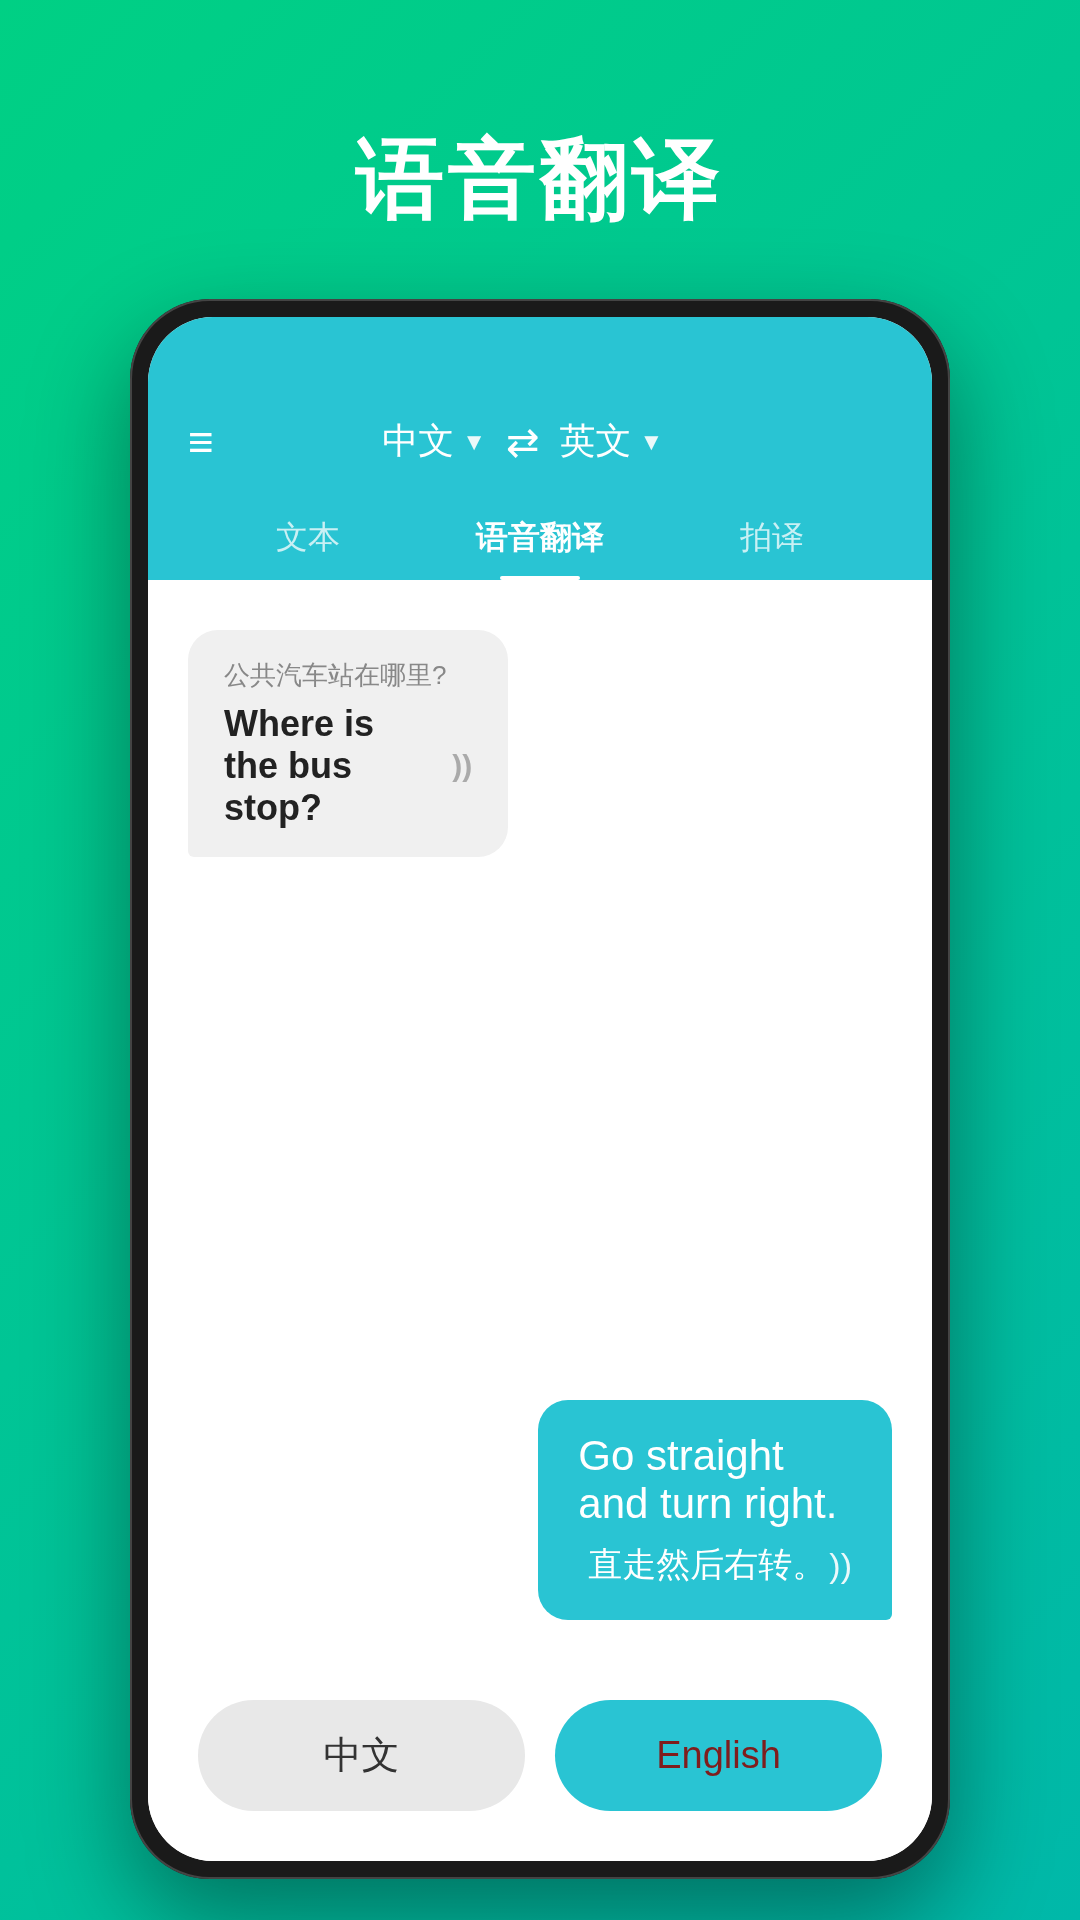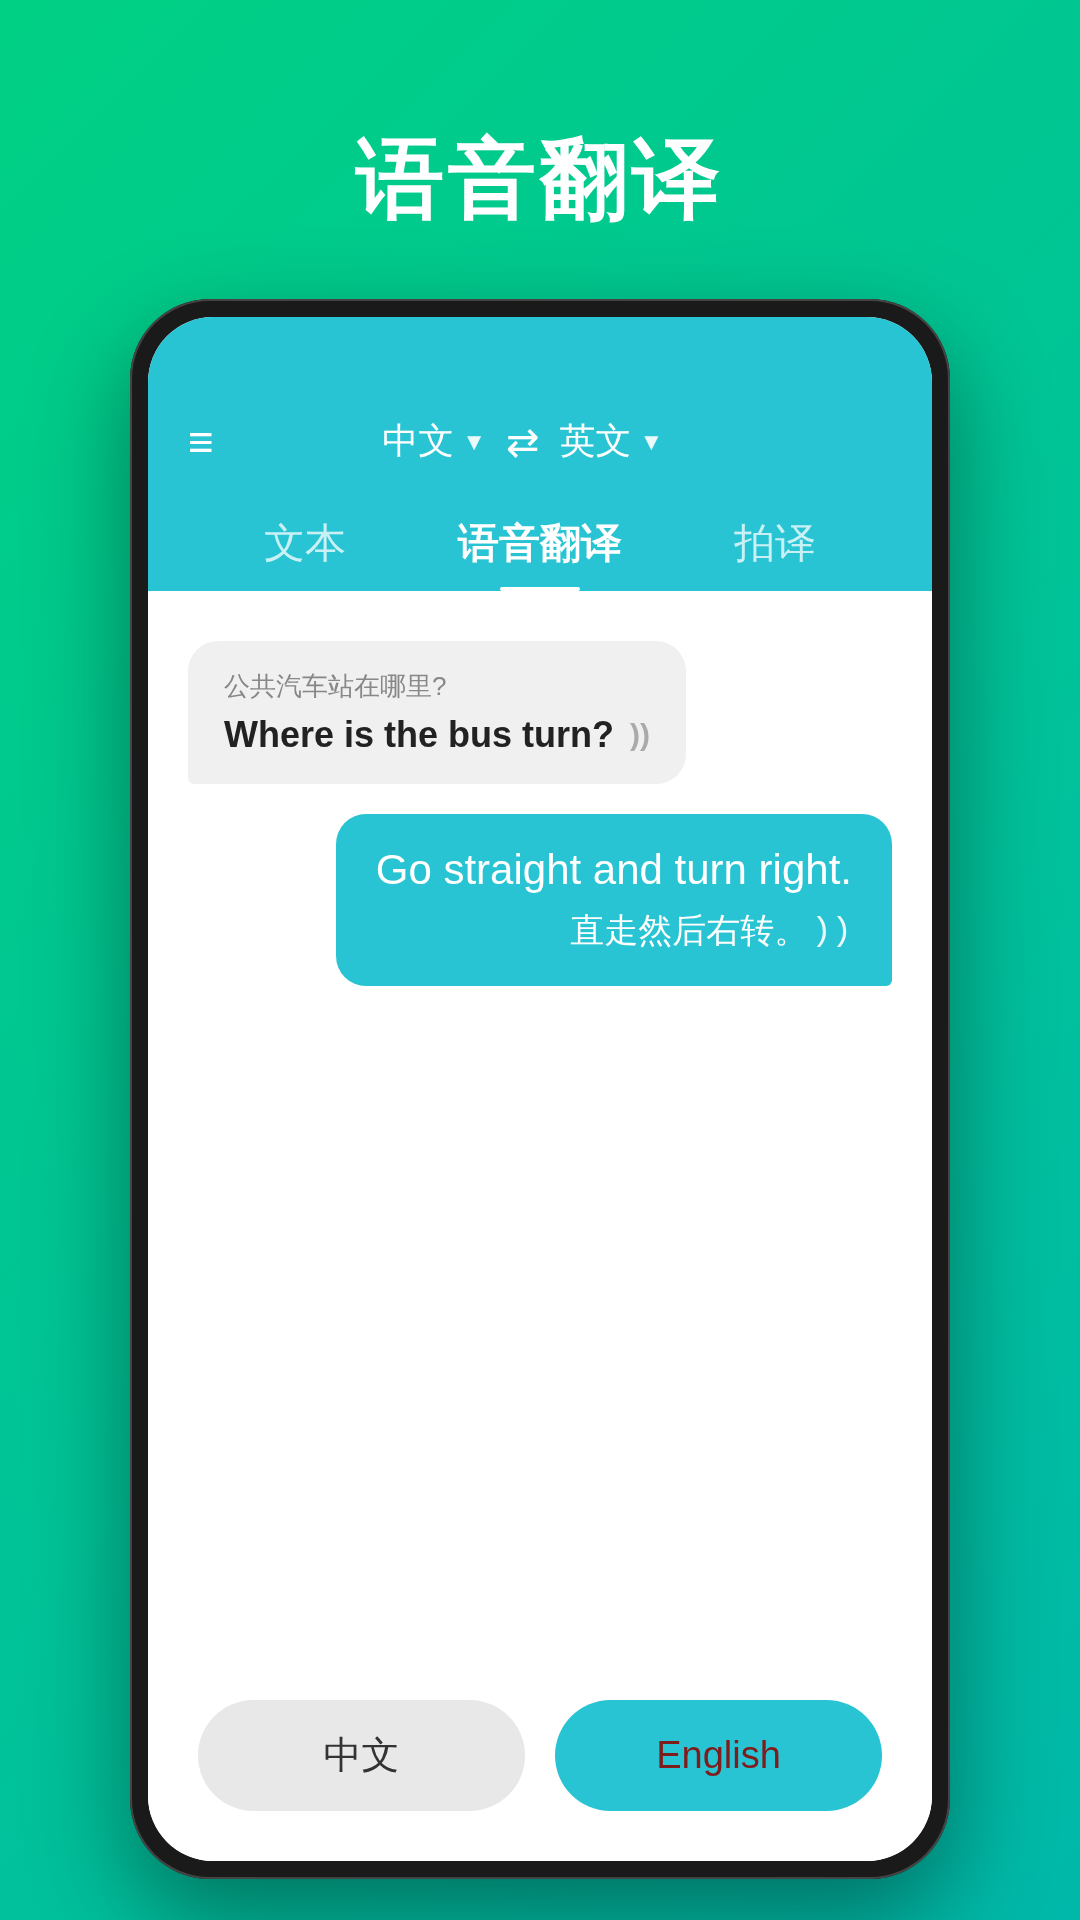--- a/index.html
+++ b/index.html
@@ -94,21 +94,21 @@
 
     
     .tabs {
       display: flex;
       justify-content: space-around;
       padding: 0 20px;
     }
 
     .tab {
       color: rgba(255,255,255,0.75);
-      font-size: 41px;
+      font-size: 32px;
       padding: 20px 30px;
       cursor: pointer;
       position: relative;
     }
 
     .tab.active {
       color: white;
       font-weight: 600;
     }
 
@@ -123,21 +123,20 @@
       background: white;
       border-radius: 2px;
     }
 
     
     .content-area {
       flex: 1;
       background: white;
       padding: 50px 40px;
       display: flex;
-      flex-direction: column;
       gap: 30px;
       overflow: hidden;
     }
 
     
     .bubble-left {
       align-self: flex-start;
       background: #f0f0f0;
       border-radius: 30px 30px 30px 6px;
       padding: 28px 36px;
@@ -180,21 +179,20 @@
     }
 
     .bubble-right .chinese-text {
       font-size: 34px;
       color: white;
       font-weight: 400;
       display: flex;
       align-items: center;
       justify-content: flex-end;
       gap: 3px;
-      font-family: Liberation Mono, monospace;
     }
 
     .sound-icon-white {
       color: rgba(255,255,255,0.9);
       font-size: 34px;
     }
 
     
     .bottom-bar {
       background: white;
@@ -277,21 +275,21 @@
         <div class="tab active">语音翻译</div>
         <div class="tab">拍译</div>
       </div>
     </div>
 
     <div class="content-area">
 
       <div class="bubble-left">
         <div class="chinese-small">公共汽车站在哪里?</div>
         <div class="main-text">
-          <span>Where is the bus turn?</span>
+          <span>Where is the bus stop?</span>
           <span class="sound-icon">))</span>
         </div>
       </div>
 
       <div class="bubble-right">
         <div class="english-text">Go straight and turn right.</div>
         <div class="chinese-text">
           <span>直走然后右转。</span>
           <span class="sound-icon-white">))</span>
         </div>

